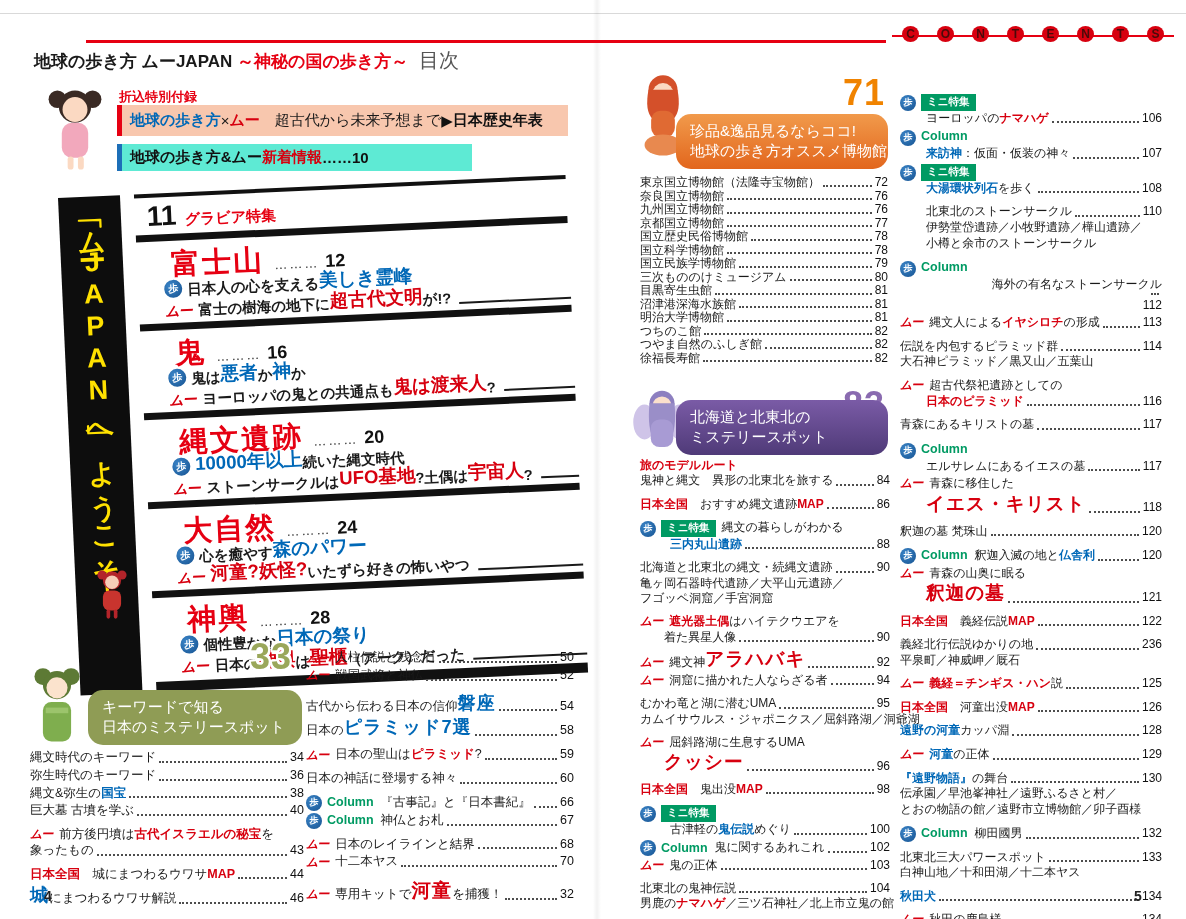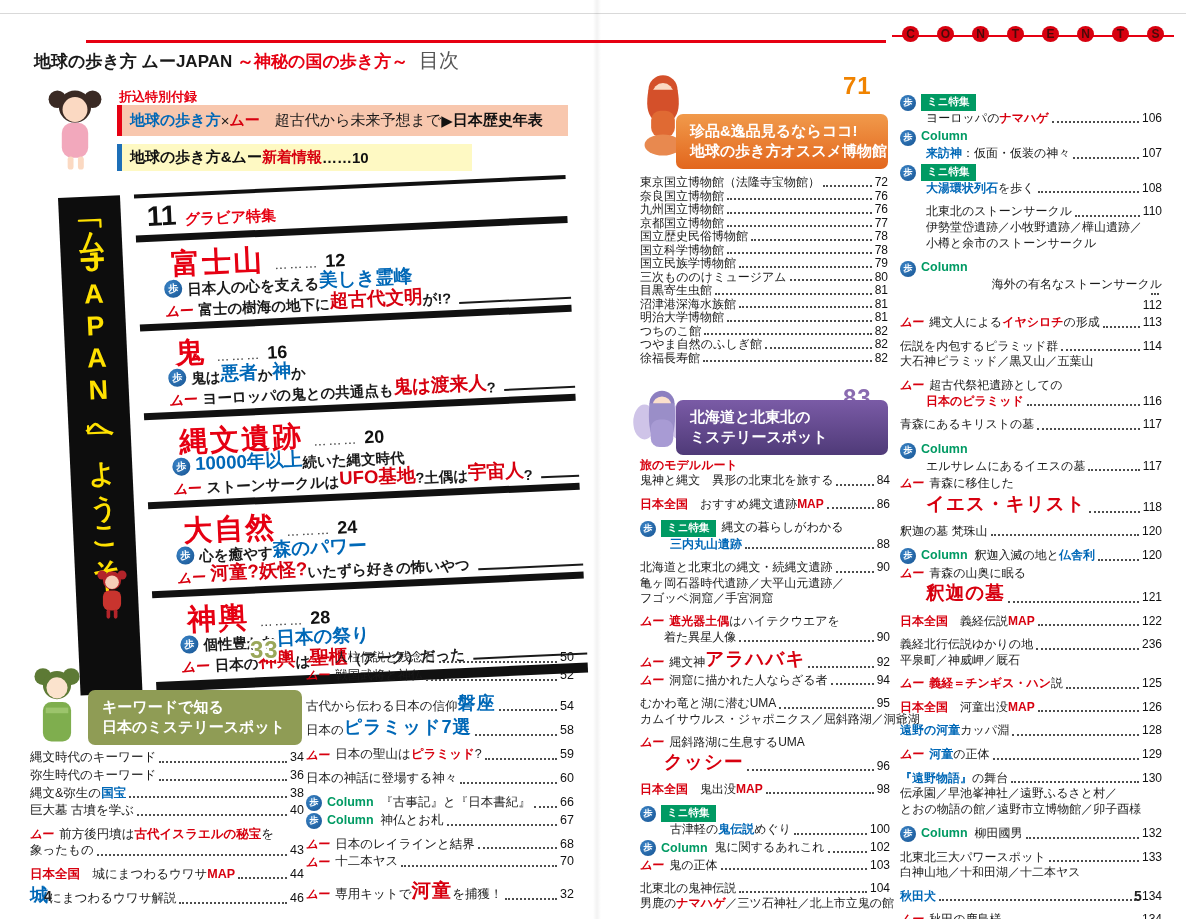--- a/index.html
+++ b/index.html
@@ -22,21 +22,21 @@
   
   .fold{position:absolute;top:0;left:593px;width:8px;height:919px;
     background:linear-gradient(90deg,rgba(0,0,0,0) 0%,rgba(0,0,0,0.05) 50%,rgba(0,0,0,0) 100%);}
   
   .mascot{position:absolute;}
   
   .insert-label{position:absolute;top:88px;left:119px;color:#e60012;font-size:13px;font-weight:bold;
     border-bottom:3px solid #e60012;padding-bottom:1px;}
   .bar{position:absolute;display:flex;align-items:center;font-size:15px;white-space:nowrap;padding-left:8px;}
   .bar1{top:105px;left:117px;width:438px;height:31px;background:#f8c7ae;border-left:5px solid #e60012;}
-  .bar2{top:144px;left:117px;width:342px;height:27px;background:#fef9c3;border-left:5px solid #1d6fb8;}
+  .bar2{top:144px;left:117px;width:342px;height:27px;background:#5eead4;border-left:5px solid #1d6fb8;}
   
   .c-red{color:#d7000f;font-weight:bold;}
   .c-blue{color:#0068b7;font-weight:bold;}
   .c-bigred{color:#d7000f;font-weight:bold;font-size:1.55em;letter-spacing:1px;}
   .c-bigblue{color:#0068b7;font-weight:bold;font-size:1.45em;letter-spacing:1px;}
   .c-bold{font-weight:bold;color:#111;}
   .c-gblue{color:#0068b7;font-weight:bold;font-size:1.28em;}
   .c-gred{color:#d7000f;font-weight:bold;font-size:1.28em;}
   
   .gravure{position:absolute;top:198px;left:58px;width:508px;transform:rotate(-2.6deg);transform-origin:top left;display:flex;}
@@ -60,26 +60,26 @@
   .icon-aruki{display:inline-flex;align-items:center;justify-content:center;width:16px;height:16px;border-radius:50%;
     background:radial-gradient(circle at 35% 35%,#3c86c9,#15518f);color:#fff;font-size:9px;font-weight:bold;
     margin-right:5px;flex:none;align-self:center;}
   .icon-mu{color:#d7000f;font-weight:900;font-style:italic;font-size:12px;margin-right:7px;flex:none;letter-spacing:-1px;}
   .grow .icon-aruki{width:18px;height:18px;font-size:10px;margin-bottom:1px;}
   .grow .icon-mu{font-size:14px;}
   .badge-mini{display:inline-block;background:#009a63;color:#fff;font-size:10.5px;font-weight:bold;
     padding:1px 6px 2px 6px;margin-right:6px;flex:none;}
   .badge-column{color:#009a63;font-size:12.5px;font-weight:bold;margin-right:7px;flex:none;}
   
-  .secnum{position:absolute;font-size:24px;font-weight:900;letter-spacing:1px;
+  .secnum{position:absolute;font-size:36px;font-weight:900;letter-spacing:1px;
     text-shadow:-2px -2px 0 #fff,2px -2px 0 #fff,-2px 2px 0 #fff,2px 2px 0 #fff,0 2px 0 #fff,0 -2px 0 #fff,2px 0 0 #fff,-2px 0 0 #fff;}
   .num33{top:636px;left:250px;color:#9aa75a;}
   .num71{top:72px;left:843px;color:#f08300;}
   .num83{top:384px;left:843px;color:#8a6bb0;}
-  .secbox{position:absolute;border-radius:7px;color:#fff;font-weight:bold;font-size:15px;
+  .secbox{position:absolute;border-radius:15px;color:#fff;font-weight:normal;font-size:15px;
     padding:7px 0 7px 14px;line-height:1.35;}
   .box33{top:690px;left:88px;width:200px;background:#8f9c55;}
   .box71{top:114px;left:676px;width:198px;background:linear-gradient(180deg,#f19a4b,#e2661d);}
   .box83{top:400px;left:676px;width:198px;background:linear-gradient(180deg,#7a5ba6,#4f3a78);}
   
   .toclist{position:absolute;font-size:12.5px;line-height:1.26;}
   .list33{top:750px;left:30px;width:274px;}
   .listmid{top:650px;left:306px;width:268px;}
   .listmuseum{top:176px;left:640px;width:248px;font-size:12px;line-height:13.5px;}
   .list83{top:458px;left:640px;width:250px;font-size:12px;line-height:1.28;}

